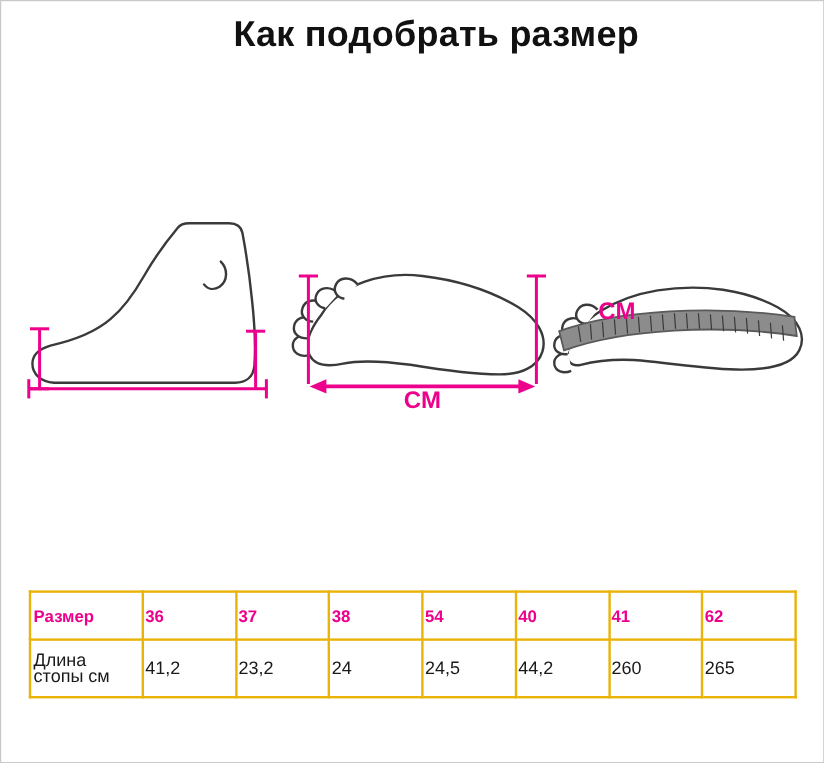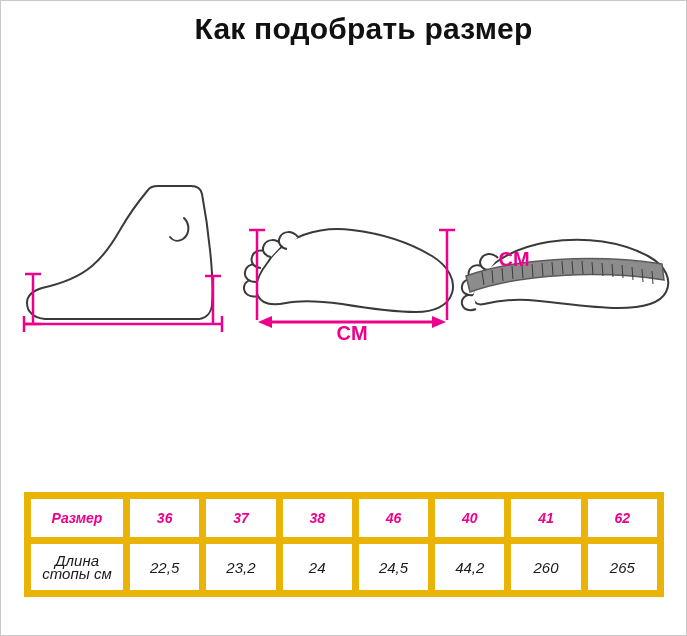--- a/index.html
+++ b/index.html
@@ -49,27 +49,25 @@
     left: 24px;
     top: 492px;
     width: 640px;
   }
   table.size-table {
     border-collapse: collapse;
     width: 640px;
     table-layout: fixed;
   }
   table.size-table td {
-    border: 7px solid #eab308;
-    text-align: center;
+    border: 2px solid #eab308;
     vertical-align: middle;
     font-size: 14px;
     color: #1a1a1a;
     height: 26px;
-    font-style: italic;
   }
   table.size-table tr.head-row td {
     height: 32px;
     font-weight: bold;
   }
   table.size-table tr.head-row td.head-label,
   table.size-table tr.head-row td.head-val {
     color: #ec008c;
   }
   table.size-table td.first-col {
@@ -214,28 +212,28 @@
 </div>
 
 <div class="table-wrap">
   <table class="size-table">
     <tbody>
       <tr class="head-row">
         <td class="first-col head-label">Размер</td>
         <td class="head-val">36</td>
         <td class="head-val">37</td>
         <td class="head-val">38</td>
-        <td class="head-val">46</td>
+        <td class="head-val">54</td>
         <td class="head-val">40</td>
         <td class="head-val">41</td>
         <td class="head-val">62</td>
       </tr>
       <tr class="data-row">
         <td class="first-col">Длина стопы см</td>
-        <td>22,5</td>
+        <td>41,2</td>
         <td>23,2</td>
         <td>24</td>
         <td>24,5</td>
         <td>44,2</td>
         <td>260</td>
         <td>265</td>
       </tr>
     </tbody>
   </table>
 </div>

